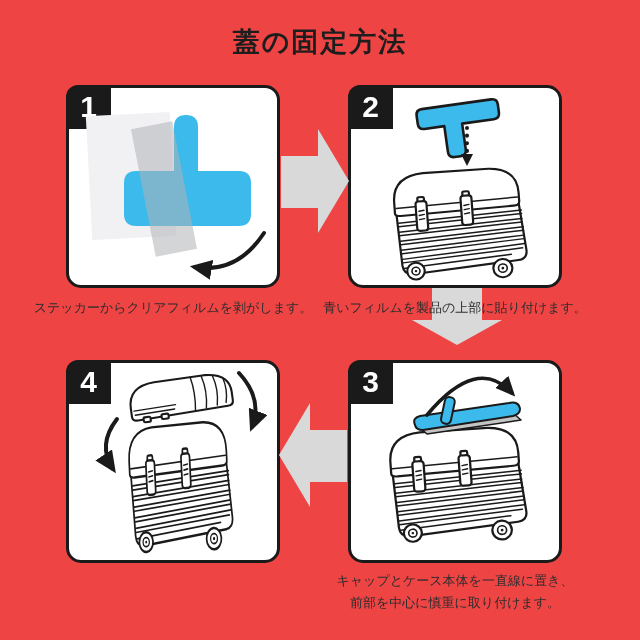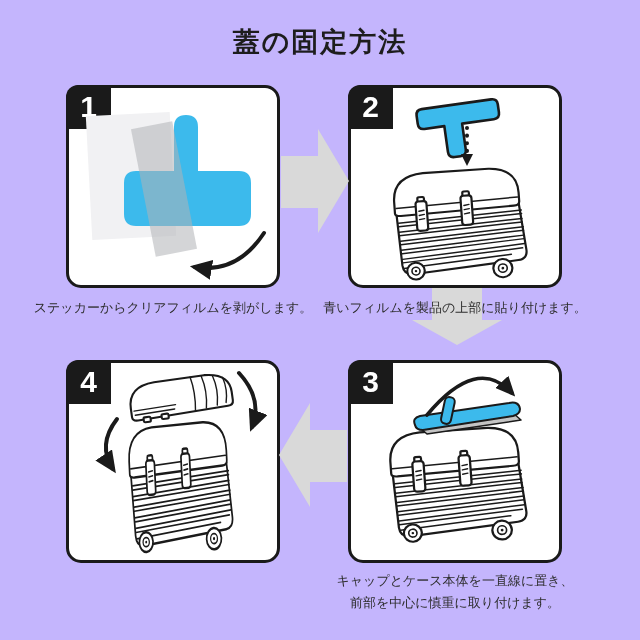--- a/index.html
+++ b/index.html
@@ -1,17 +1,17 @@
 <!DOCTYPE html>
 <html><head>
 <meta charset="utf-8">
 <style>
   html,body{margin:0;padding:0;background:#fff;}
   .stage{
-    position:relative;width:640px;height:640px;background:#c4b5fd;overflow:hidden;
+    position:relative;width:640px;height:640px;background:#ef4444;overflow:hidden;
     font-family:"Liberation Sans","DejaVu Sans",sans-serif;
   }
   .title{
     position:absolute;top:24px;left:0;width:640px;text-align:center;
     font-size:27px;font-weight:800;color:#1d1d1d;letter-spacing:2px;
   }
   .panel{
     position:absolute;width:208px;height:197px;background:#fff;
     border:3px solid #1a1a1a;border-radius:15px;z-index:1;
   }

